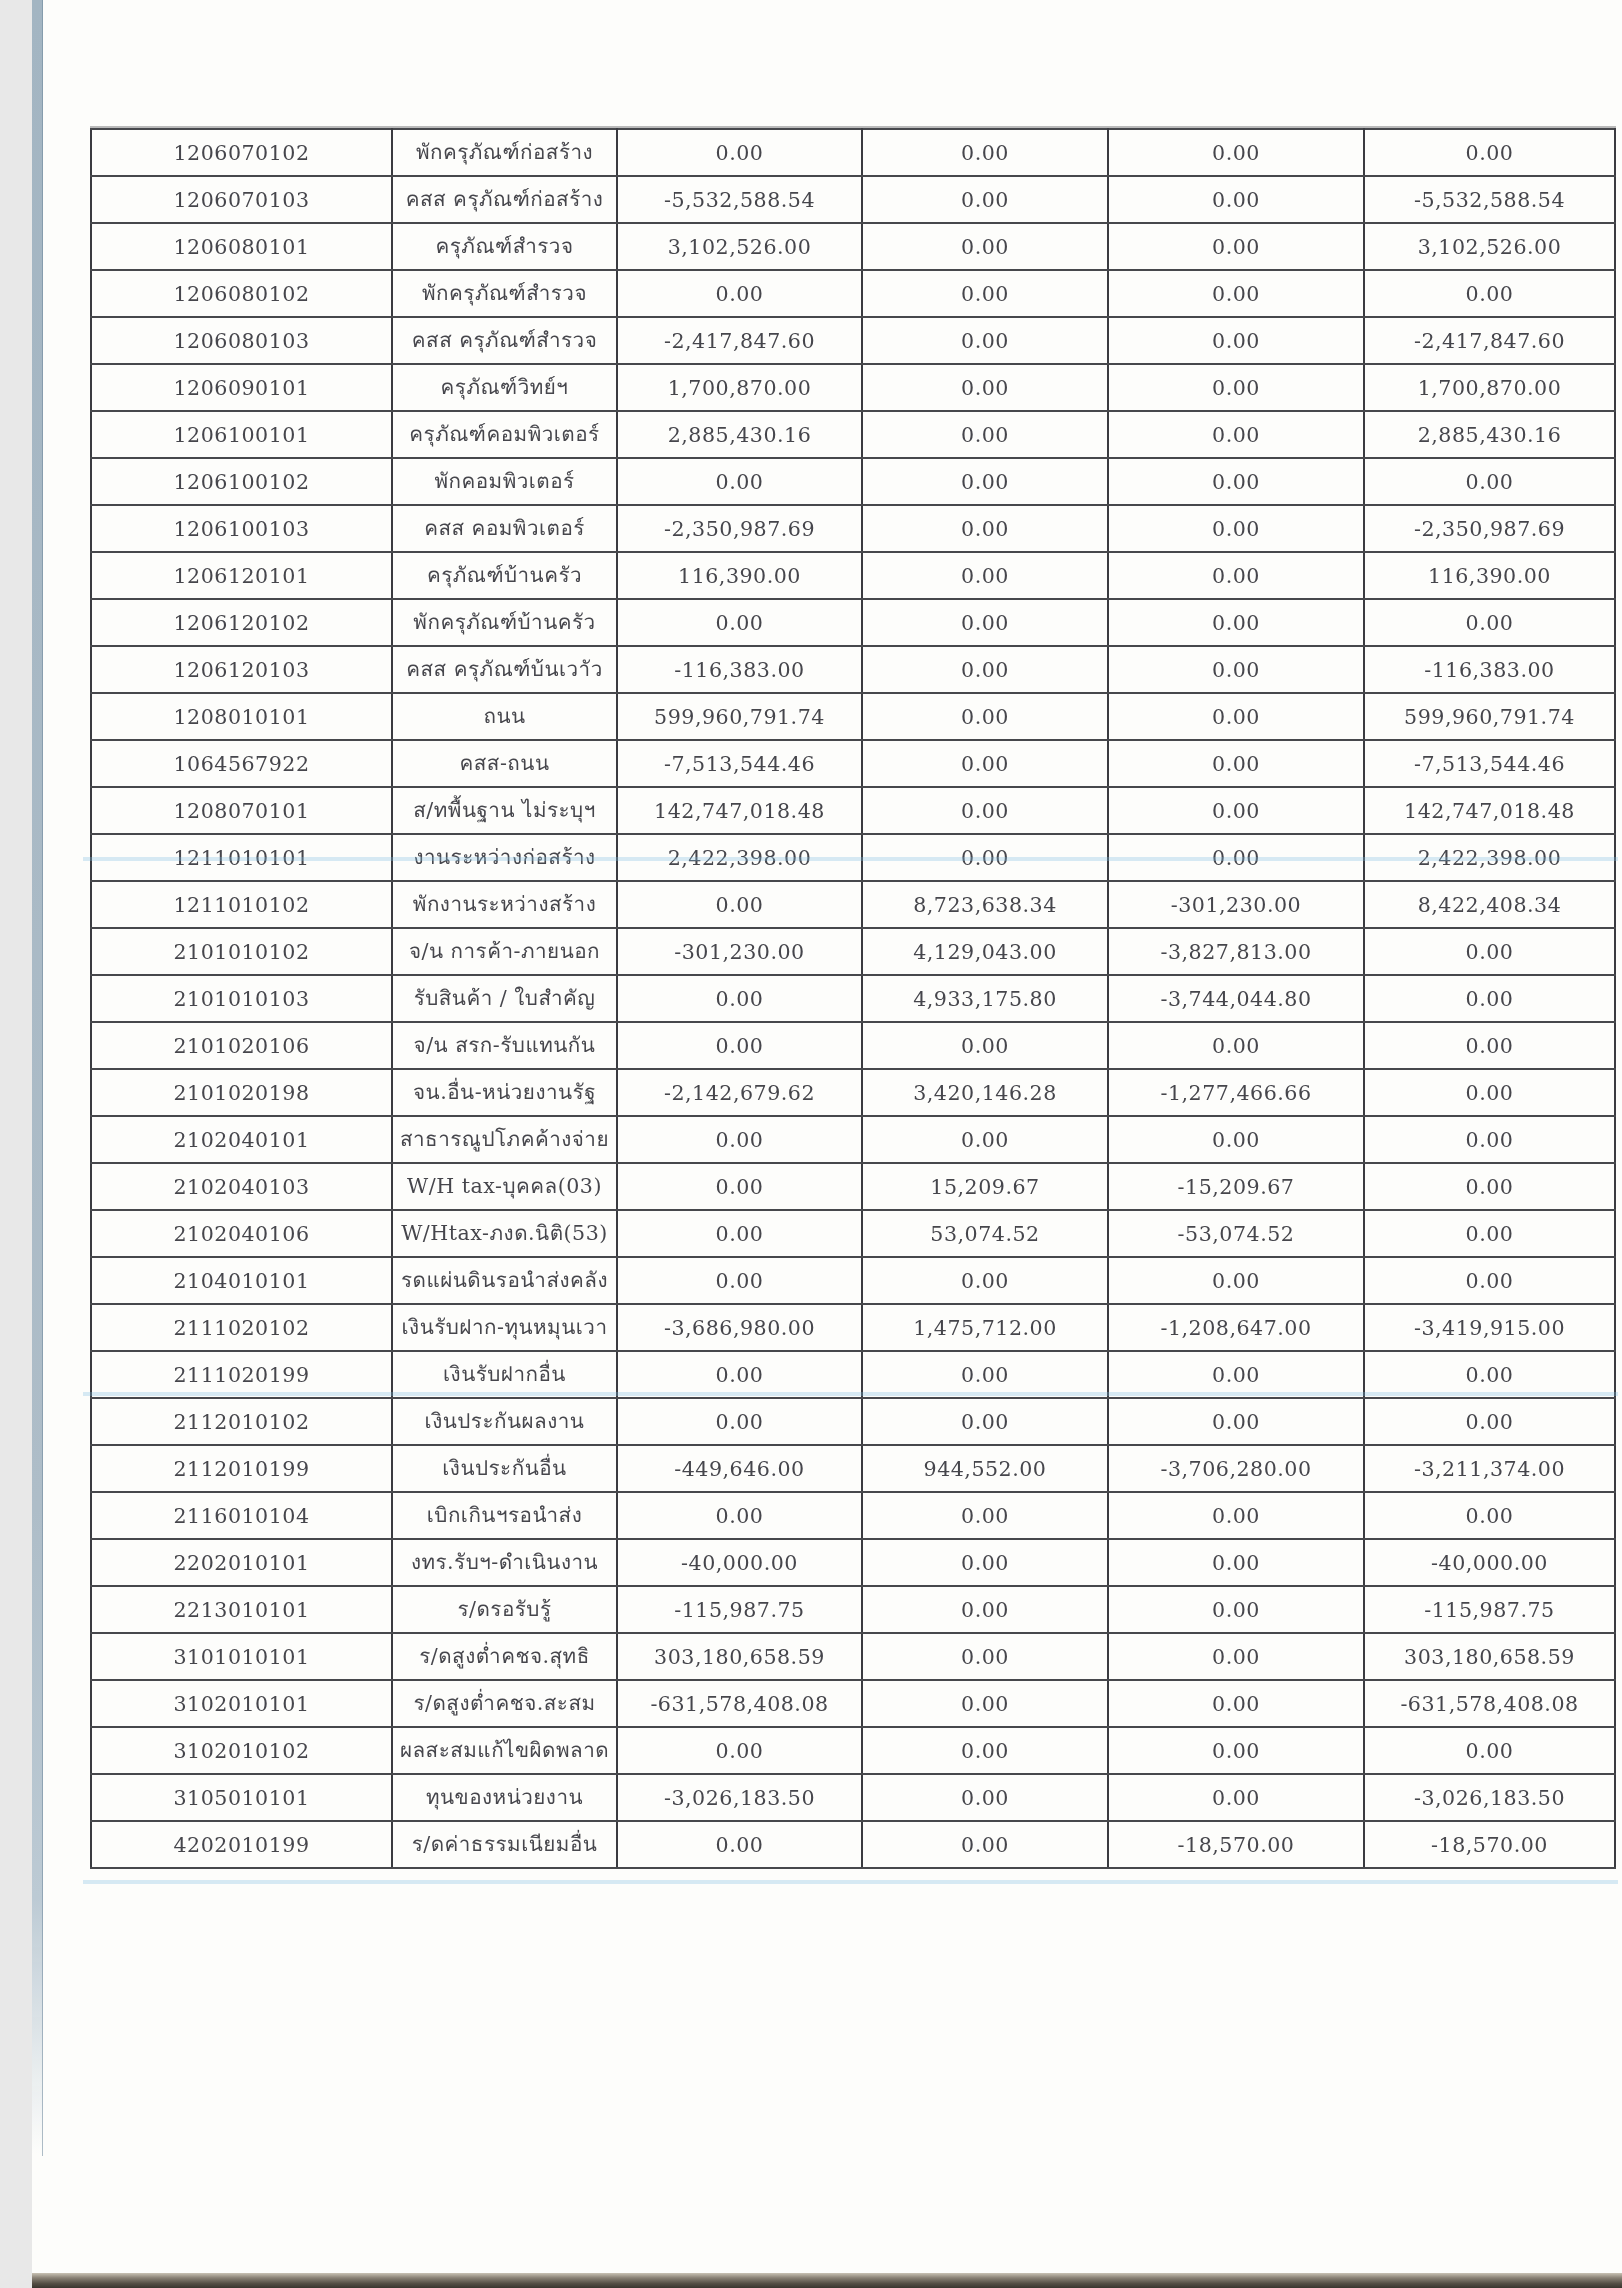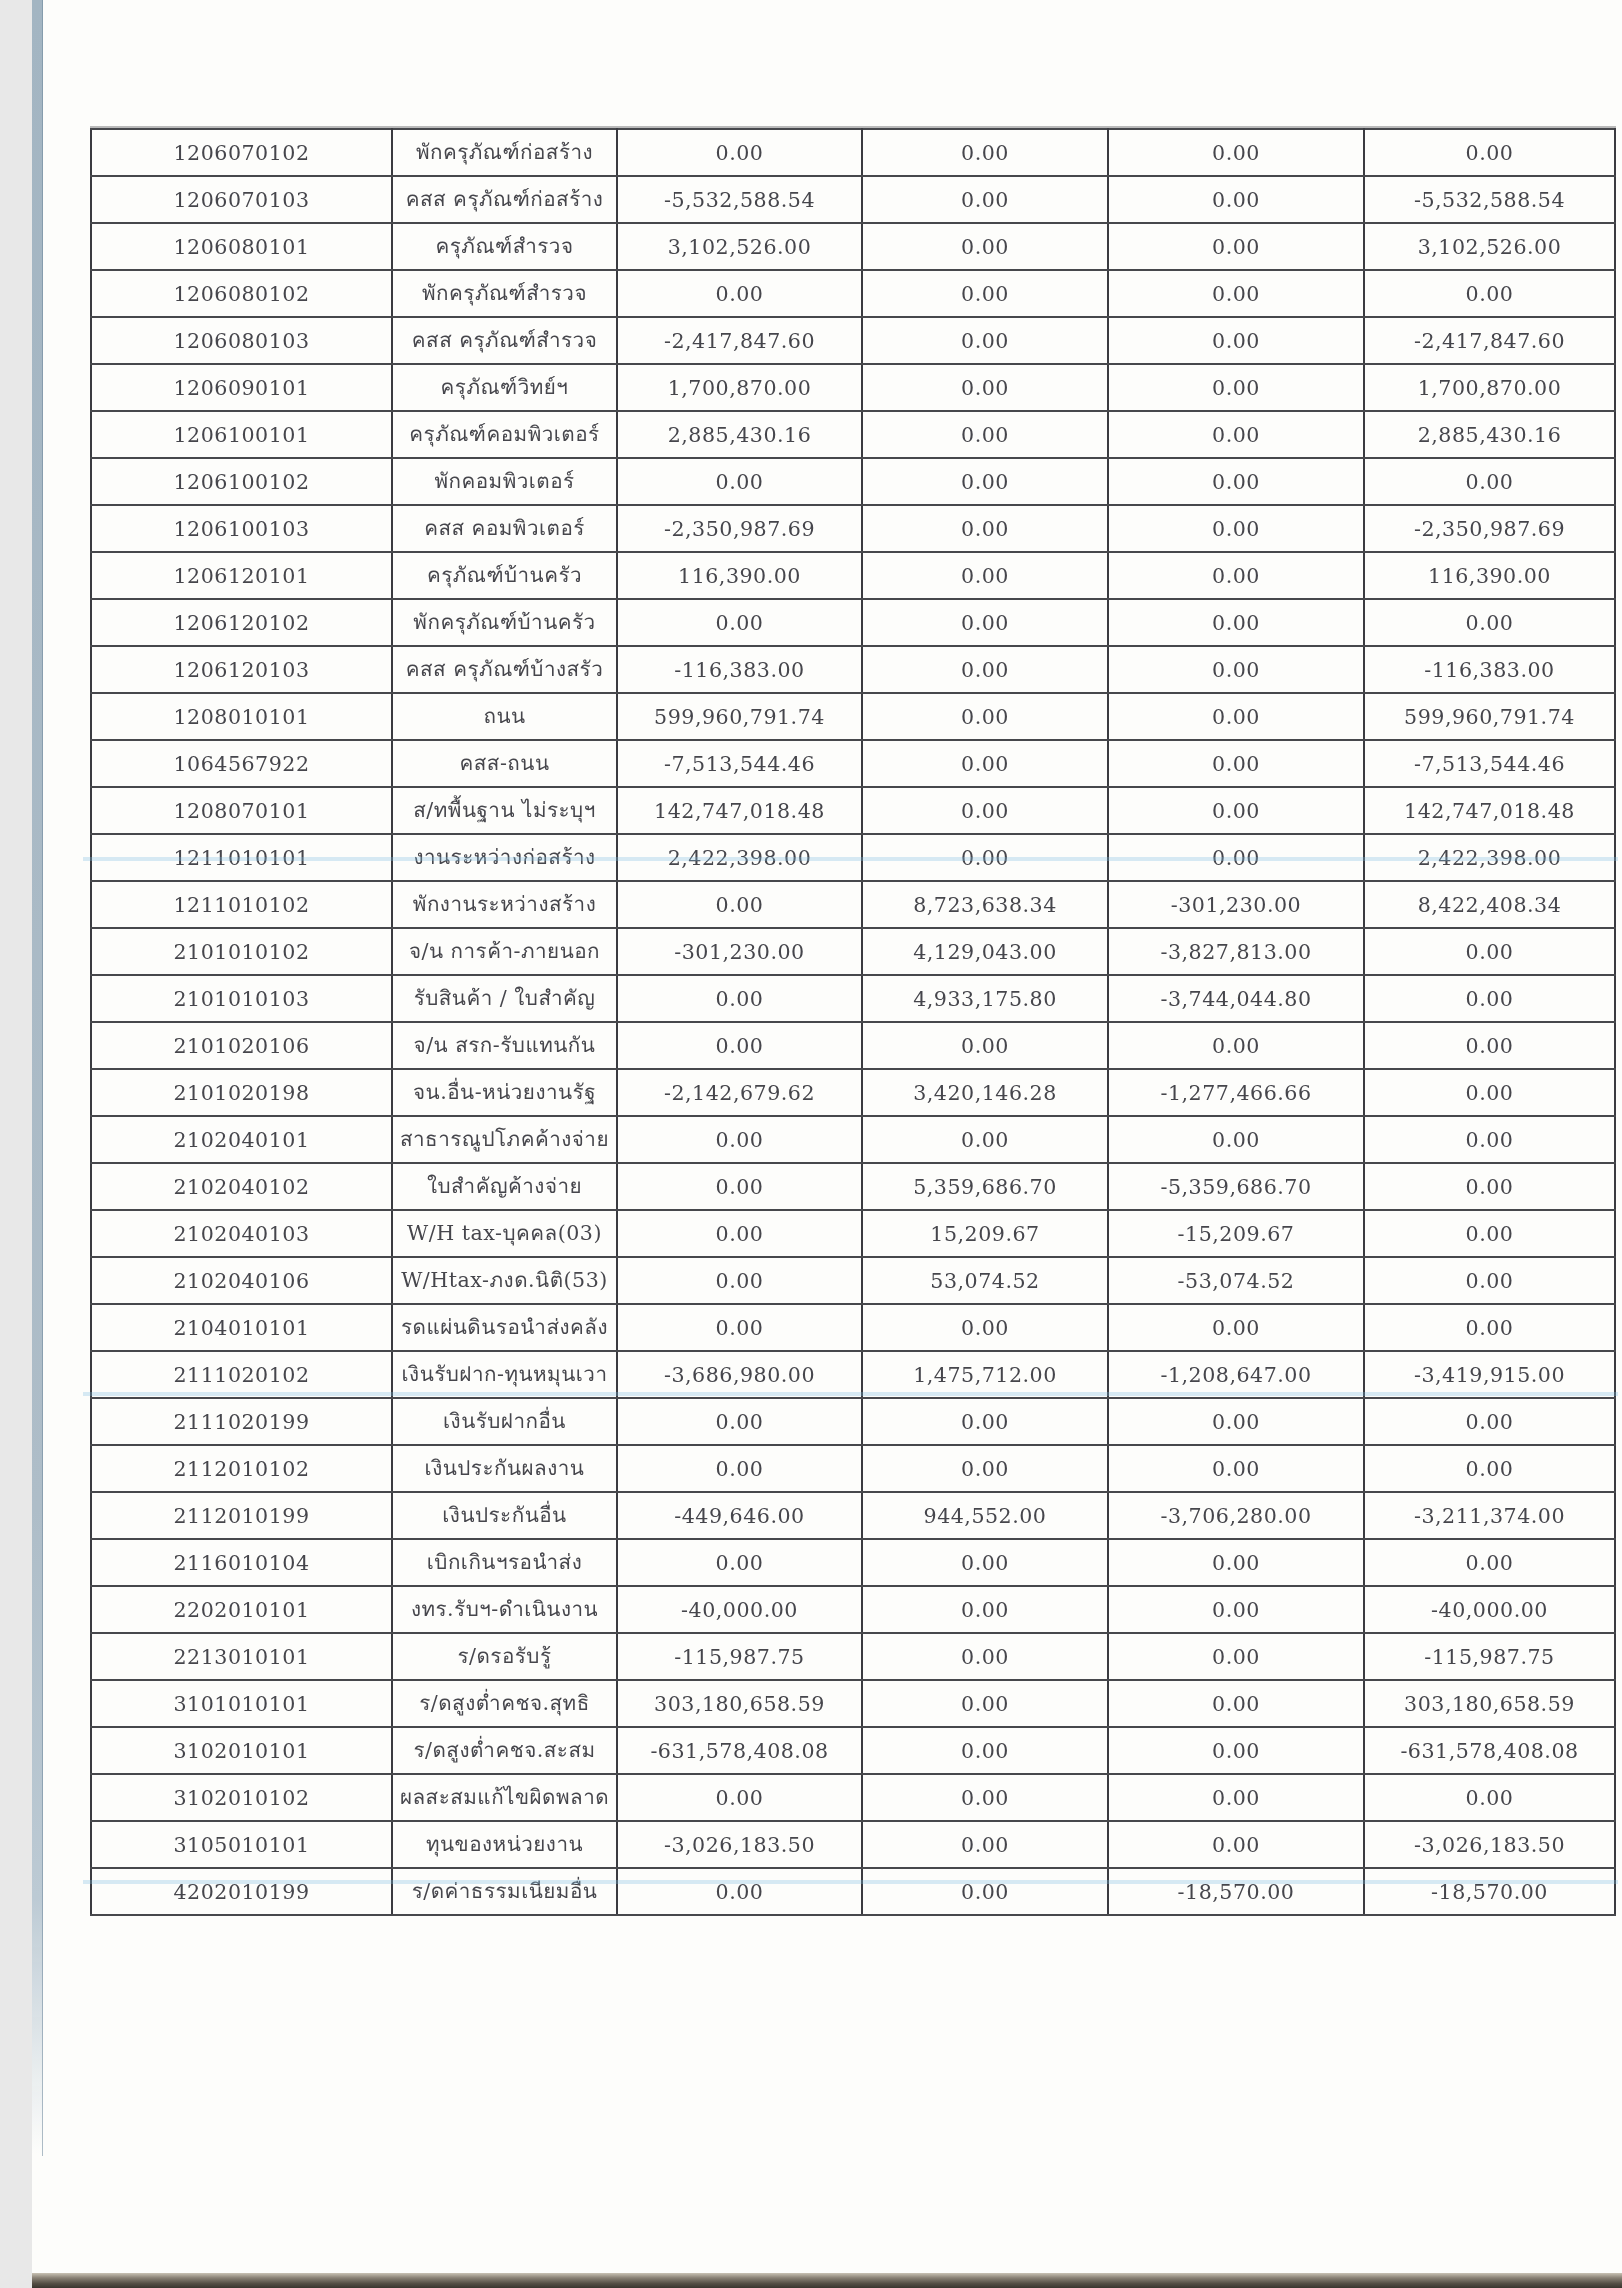--- a/index.html
+++ b/index.html
@@ -166,21 +166,21 @@
         <tr>
           <td class="c-code">1206120102</td>
           <td class="c-name">พักครุภัณฑ์บ้านครัว</td>
           <td class="c-amt">0.00</td>
           <td class="c-amt">0.00</td>
           <td class="c-amt">0.00</td>
           <td class="c-amt">0.00</td>
         </tr>
         <tr>
           <td class="c-code">1206120103</td>
-          <td class="c-name">คสส ครุภัณฑ์บ้างสรัว</td>
+          <td class="c-name">คสส ครุภัณฑ์บ้นเวาัว</td>
           <td class="c-amt">-116,383.00</td>
           <td class="c-amt">0.00</td>
           <td class="c-amt">0.00</td>
           <td class="c-amt">-116,383.00</td>
         </tr>
         <tr>
           <td class="c-code">1208010101</td>
           <td class="c-name">ถนน</td>
           <td class="c-amt">599,960,791.74</td>
           <td class="c-amt">0.00</td>
@@ -250,28 +250,20 @@
           <td class="c-amt">3,420,146.28</td>
           <td class="c-amt">-1,277,466.66</td>
           <td class="c-amt">0.00</td>
         </tr>
         <tr>
           <td class="c-code">2102040101</td>
           <td class="c-name">สาธารณูปโภคค้างจ่าย</td>
           <td class="c-amt">0.00</td>
           <td class="c-amt">0.00</td>
           <td class="c-amt">0.00</td>
-          <td class="c-amt">0.00</td>
-        </tr>
-        <tr>
-          <td class="c-code">2102040102</td>
-          <td class="c-name">ใบสำคัญค้างจ่าย</td>
-          <td class="c-amt">0.00</td>
-          <td class="c-amt">5,359,686.70</td>
-          <td class="c-amt">-5,359,686.70</td>
           <td class="c-amt">0.00</td>
         </tr>
         <tr>
           <td class="c-code">2102040103</td>
           <td class="c-name">W/H tax-บุคคล(03)</td>
           <td class="c-amt">0.00</td>
           <td class="c-amt">15,209.67</td>
           <td class="c-amt">-15,209.67</td>
           <td class="c-amt">0.00</td>
         </tr>

